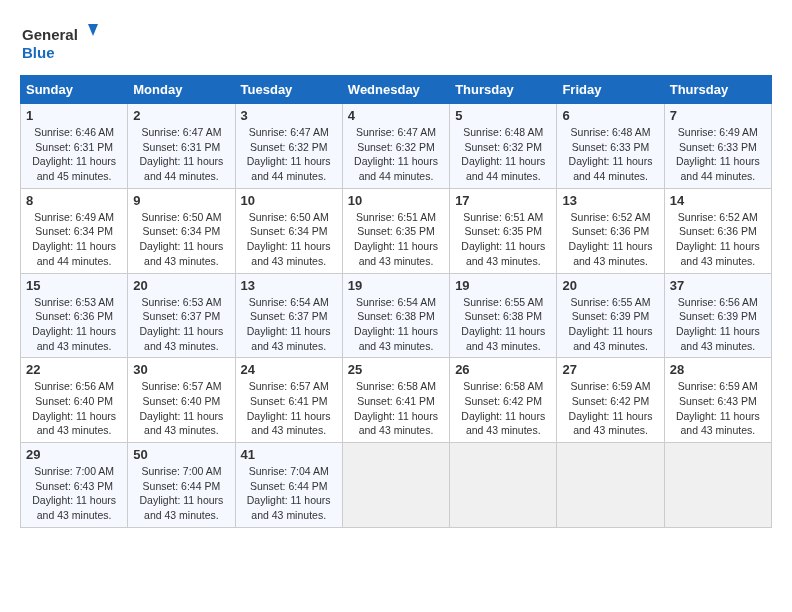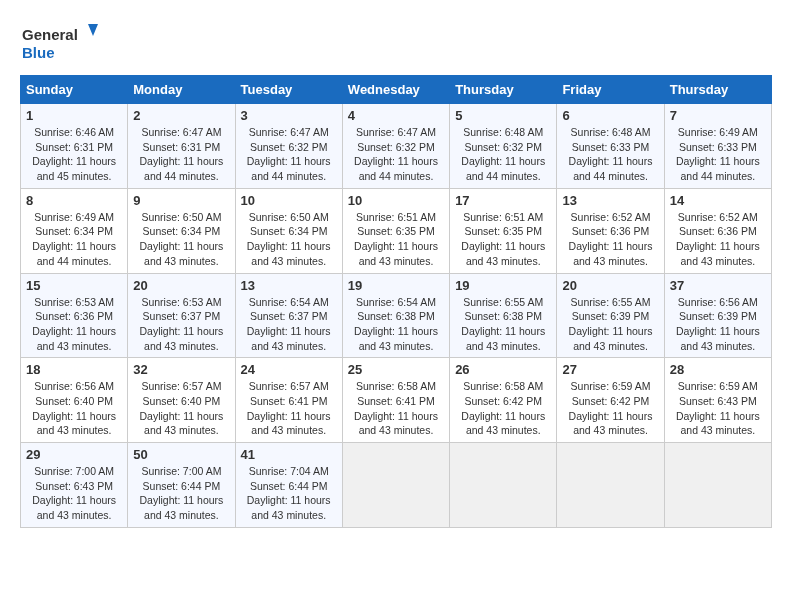--- a/index.html
+++ b/index.html
@@ -274,29 +274,29 @@
         <span class="day-num">37</span>
         <div class="day-info">
           <span>Sunrise: 6:56 AM</span><br>
           <span>Sunset: 6:39 PM</span><br>
           <span>Daylight: 11 hours and 43 minutes.</span>
         </div>
       </td>
       </tr>
       <tr>
         <td>
-        <span class="day-num">18</span>
+        <span class="day-num">22</span>
         <div class="day-info">
           <span>Sunrise: 6:56 AM</span><br>
           <span>Sunset: 6:40 PM</span><br>
           <span>Daylight: 11 hours and 43 minutes.</span>
         </div>
       </td>
         <td>
-        <span class="day-num">32</span>
+        <span class="day-num">30</span>
         <div class="day-info">
           <span>Sunrise: 6:57 AM</span><br>
           <span>Sunset: 6:40 PM</span><br>
           <span>Daylight: 11 hours and 43 minutes.</span>
         </div>
       </td>
         <td>
         <span class="day-num">24</span>
         <div class="day-info">
           <span>Sunrise: 6:57 AM</span><br>

